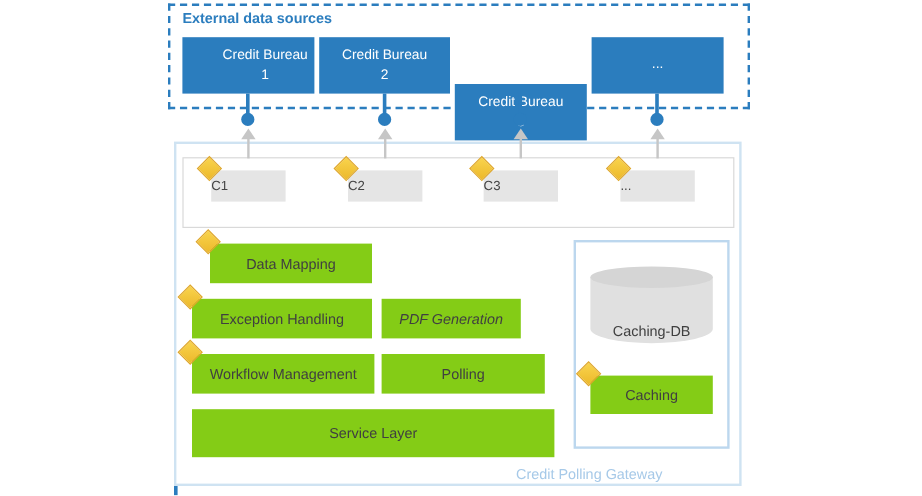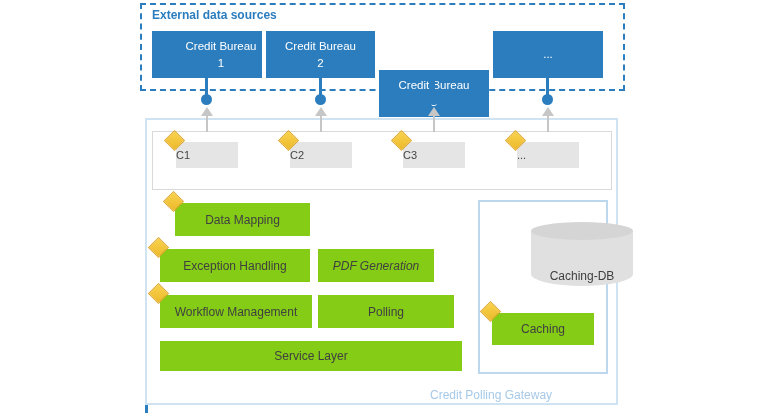--- a/index.html
+++ b/index.html
@@ -50,21 +50,21 @@
              border:1px solid #dfa72b; z-index:5; }
 
   
   .comp { position:absolute; background:#84cc16; display:flex; align-items:center;
           justify-content:center; font-size:12px; color:#404040; }
 
   
   .cache-panel { position:absolute; left:478px; top:200px; width:130px; height:174px;
                  border:2px solid #bcd7ee; background:#ffffff; }
   .cyl { position:absolute; left:492px; top:231px; width:102px; height:55px;
-         background:#e0e0e0; border-radius:0 0 50% 50% / 0 0 12px 12px;margin-left:39px; }
+         background:#e0e0e0; border-radius:0 0 50% 50% / 0 0 12px 12px; }
   .cyl-top { position:absolute; left:0; top:-9px; width:102px; height:18px;
              border-radius:50%; background:#d5d5d5; }
   .cyl-label { position:absolute; left:0; bottom:3px; width:100%; text-align:center;
                font-size:12px; color:#404040; }
 </style>
 </head>
 <body>
 
 <div class="canvas">
 
@@ -136,21 +136,21 @@
   <div class="comp" style="left:318px; top:249px; width:116px; height:33px;font-style:italic;">
     <span>PDF Generation</span>
   </div>
   <div class="comp" style="left:160px; top:295px; width:152px; height:33px;text-align:center;">
     <span class="diamond"></span>
     <span>Workflow Management</span>
   </div>
   <div class="comp" style="left:318px; top:295px; width:136px; height:33px;">
     <span>Polling</span>
   </div>
-  <div class="comp" style="left:160px; top:341px; width:302px; height:30px;">
+  <div class="comp" style="left:160px; top:341px; width:302px; height:40px;">
     <span>Service Layer</span>
   </div>
 
   <div class="cache-panel"></div>
   <div class="cyl">
     <div class="cyl-top"></div>
     <div class="cyl-label">Caching-DB</div>
   </div>
   <div class="comp" style="left:492px; top:313px; width:102px; height:32px;">
     <span class="diamond"></span>

